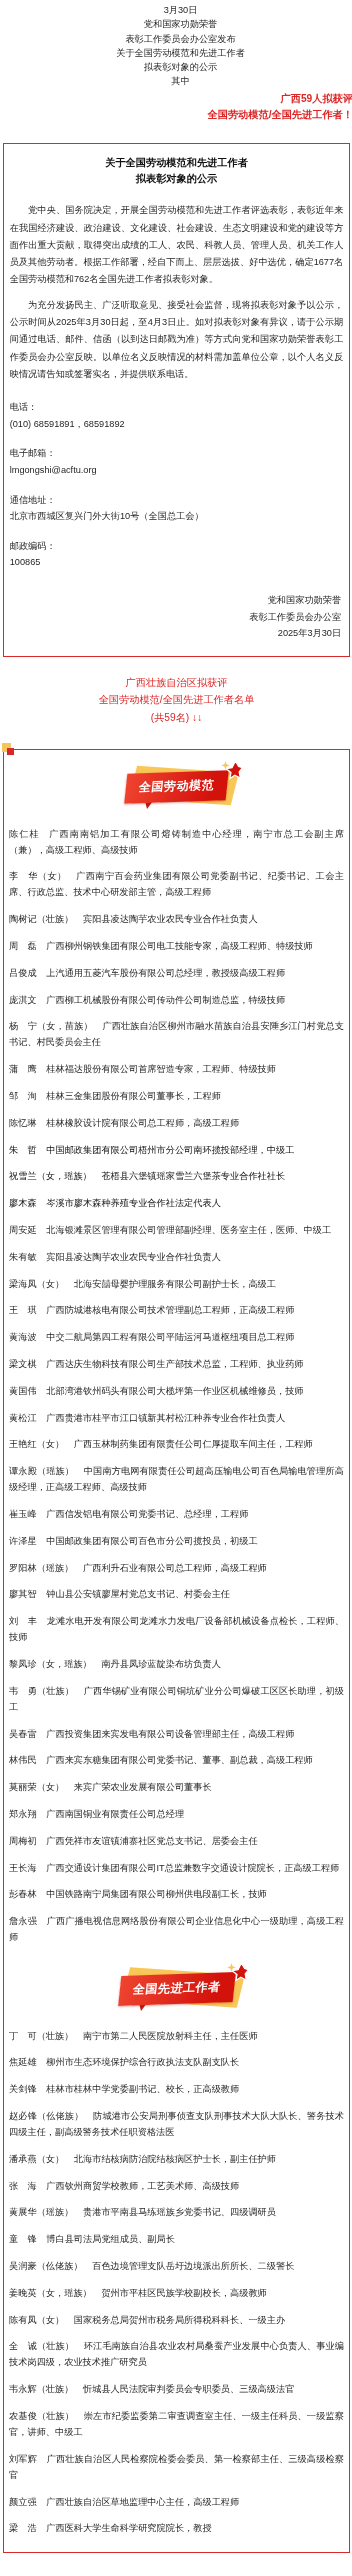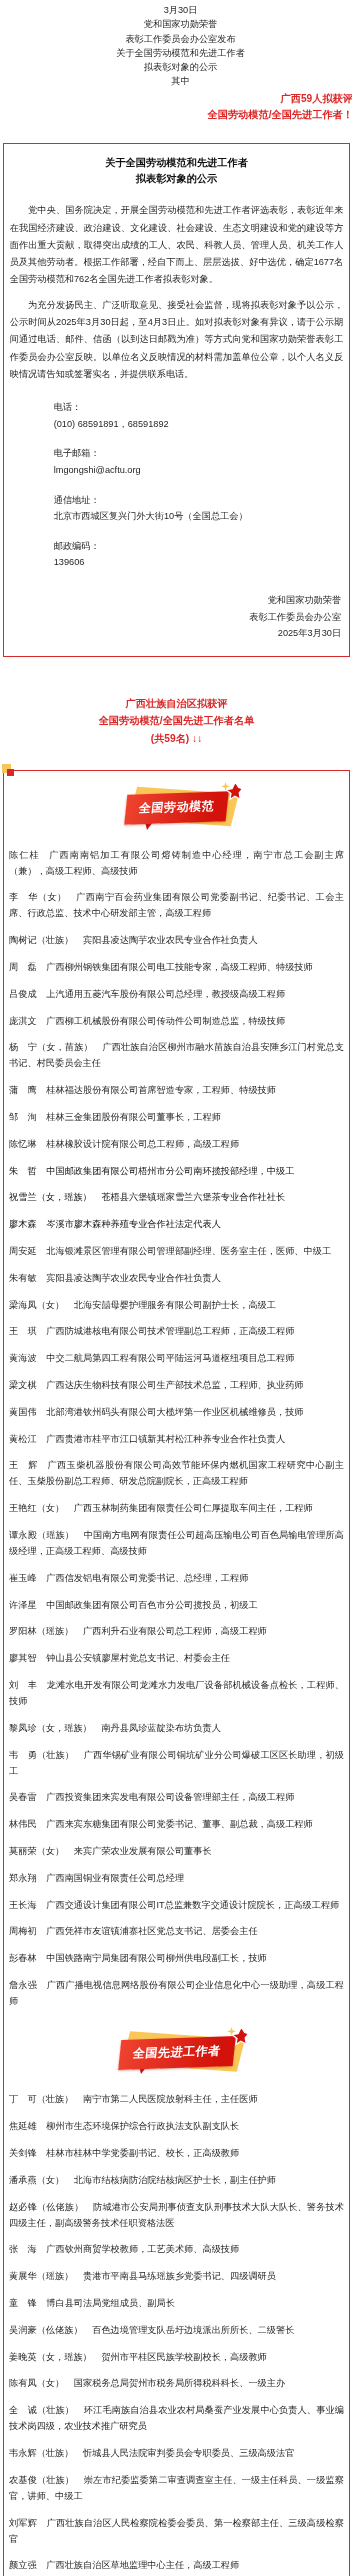--- a/index.html
+++ b/index.html
@@ -20,28 +20,28 @@
   
   .notice-box{
     border:1.1px solid #d7282a;
     margin:19.4px 2.7px 0 2.7px;
     padding:9.7px 6px 14px 6px;
   }
   .notice-title{margin-top:1.1px;text-align:center;font-weight:bold;font-size:10.2px;line-height:1.6;color:#111;}
   .para{font-size:9.2px;line-height:1.88;text-align:justify;text-indent:2em;margin:8px 0 0 0;}
   .para:first-of-type{margin-top:15px;}
   .contact-list{margin-top:16px;}
-  .contact-group{margin-top:13px;font-size:9.2px;line-height:1.8;margin-left:44px;}
+  .contact-group{margin-top:13px;font-size:9.2px;line-height:1.8;}
   .contact-group:first-child{margin-top:0;}
   .c-label{}
   .c-value{}
   .sig{margin-top:21.6px;text-align:right;font-size:9.2px;line-height:1.8;padding-right:2.2px;}
 
   
-  .list-heading{margin-top:38px;text-align:center;color:#dd2727;font-weight:bold;font-size:10.2px;line-height:1.7;}
+  .list-heading{margin-top:17px;text-align:center;color:#dd2727;font-weight:normal;font-size:10.2px;line-height:1.7;}
 
   
   .roster-wrap{position:relative;margin:22.6px 2.7px 0 2.7px;}
   .roster-box{border:1.1px solid #d7282a;padding:6.5px 5.4px 16px 5.4px;background:#fff;}
   .corner{position:absolute;}
   .corner.tl-yellow{width:9.2px;height:9.2px;background:#f6c65b;left:-1.1px;top:-5.4px;z-index:1;}
   .corner.tl-red{width:6.5px;height:6.5px;background:#d7282a;left:4.8px;top:-0.5px;z-index:2;}
 
   
   .badge{position:relative;width:fit-content;margin:16px auto 24px auto;}
@@ -105,21 +105,21 @@
         <div class="contact-group">
           <div class="c-label">电子邮箱：</div>
           <div class="c-value">lmgongshi@acftu.org</div>
         </div>
         <div class="contact-group">
           <div class="c-label">通信地址：</div>
           <div class="c-value">北京市西城区复兴门外大街10号（全国总工会）</div>
         </div>
         <div class="contact-group">
           <div class="c-label">邮政编码：</div>
-          <div class="c-value">139606</div>
+          <div class="c-value">100865</div>
         </div>
       </div>
 
     <div class="sig">
         <div class="line">党和国家功勋荣誉</div>
         <div class="line">表彰工作委员会办公室</div>
         <div class="line">2025年3月30日</div>
       </div>
   </div>
 
@@ -162,58 +162,57 @@
           <p class="entry bold"><span class="nm">祝雪兰（女，瑶族）</span><span class="ds">苍梧县六堡镇瑶家雪兰六堡茶专业合作社社长</span></p>
           <p class="entry bold"><span class="nm">廖木森</span><span class="ds">岑溪市廖木森种养殖专业合作社法定代表人</span></p>
           <p class="entry"><span class="nm">周安延</span><span class="ds">北海银滩景区管理有限公司管理部副经理、医务室主任，医师、中级工</span></p>
           <p class="entry"><span class="nm">朱有敏</span><span class="ds">宾阳县凌达陶芋农业农民专业合作社负责人</span></p>
           <p class="entry"><span class="nm">梁海凤（女）</span><span class="ds">北海安囍母婴护理服务有限公司副护士长，高级工</span></p>
           <p class="entry"><span class="nm">王　琪</span><span class="ds">广西防城港核电有限公司技术管理副总工程师，正高级工程师</span></p>
           <p class="entry"><span class="nm">黄海波</span><span class="ds">中交二航局第四工程有限公司平陆运河马道枢纽项目总工程师</span></p>
           <p class="entry"><span class="nm">梁文棋</span><span class="ds">广西达庆生物科技有限公司生产部技术总监，工程师、执业药师</span></p>
           <p class="entry"><span class="nm">黄国伟</span><span class="ds">北部湾港钦州码头有限公司大榄坪第一作业区机械维修员，技师</span></p>
           <p class="entry"><span class="nm">黄松江</span><span class="ds">广西贵港市桂平市江口镇新其村松江种养专业合作社负责人</span></p>
-          <p class="entry"><span class="nm">王　辉</span><span class="ds">广西玉柴机器股份有限公司高效节能环保内燃机国家工程研究中心副主任、玉柴股份副总工程师、研发总院副院长，正高级工程师</span></p>
           <p class="entry"><span class="nm">王艳红（女）</span><span class="ds">广西玉林制药集团有限责任公司仁厚提取车间主任，工程师</span></p>
           <p class="entry"><span class="nm">谭永殿（瑶族）</span><span class="ds">中国南方电网有限责任公司超高压输电公司百色局输电管理所高级经理，正高级工程师、高级技师</span></p>
           <p class="entry"><span class="nm">崔玉峰</span><span class="ds">广西信发铝电有限公司党委书记、总经理，工程师</span></p>
           <p class="entry"><span class="nm">许泽星</span><span class="ds">中国邮政集团有限公司百色市分公司揽投员，初级工</span></p>
           <p class="entry"><span class="nm">罗阳林（瑶族）</span><span class="ds">广西利升石业有限公司总工程师，高级工程师</span></p>
           <p class="entry"><span class="nm">廖其智</span><span class="ds">钟山县公安镇廖屋村党总支书记、村委会主任</span></p>
           <p class="entry"><span class="nm">刘　丰</span><span class="ds">龙滩水电开发有限公司龙滩水力发电厂设备部机械设备点检长，工程师、技师</span></p>
           <p class="entry"><span class="nm">黎凤珍（女，瑶族）</span><span class="ds">南丹县凤珍蓝靛染布坊负责人</span></p>
           <p class="entry"><span class="nm">韦　勇（壮族）</span><span class="ds">广西华锡矿业有限公司铜坑矿业分公司爆破工区区长助理，初级工</span></p>
           <p class="entry"><span class="nm">吴春雷</span><span class="ds">广西投资集团来宾发电有限公司设备管理部主任，高级工程师</span></p>
           <p class="entry"><span class="nm">林伟民</span><span class="ds">广西来宾东糖集团有限公司党委书记、董事、副总裁，高级工程师</span></p>
           <p class="entry"><span class="nm">莫丽荣（女）</span><span class="ds">来宾广荣农业发展有限公司董事长</span></p>
           <p class="entry"><span class="nm">郑永翔</span><span class="ds">广西南国铜业有限责任公司总经理</span></p>
+          <p class="entry"><span class="nm">周梅初</span><span class="ds">广西凭祥市友谊镇浦寨社区党总支书记、居委会主任</span></p>
           <p class="entry"><span class="nm">王长海</span><span class="ds">广西交通设计集团有限公司IT总监兼数字交通设计院院长，正高级工程师</span></p>
-          <p class="entry"><span class="nm">周梅初</span><span class="ds">广西凭祥市友谊镇浦寨社区党总支书记、居委会主任</span></p>
           <p class="entry"><span class="nm">彭春林</span><span class="ds">中国铁路南宁局集团有限公司柳州供电段副工长，技师</span></p>
           <p class="entry"><span class="nm">詹永强</span><span class="ds">广西广播电视信息网络股份有限公司企业信息化中心一级助理，高级工程师</span></p>
         </div>
 
       <div class="badge" style="margin-top:29px;">
         <div class="back"></div>
         <div class="tail"></div>
         <div class="front">全国先进工作者</div>
         <span class="star">
           <svg width="24" height="24" viewBox="0 0 44 44">
             <polygon points="30,2 36,12 43,14 37,22 39,33 29,28 20,34 22,23 13,16 24,14" fill="#d2120b" stroke="#ffffff" stroke-width="2.2"></polygon>
             <polygon points="12,2 14,8 20,10 14,12 12,18 10,12 4,10 10,8" fill="#f8c757"></polygon>
           </svg>
         </span>
       </div>
 
       <div class="entries">
           <p class="entry"><span class="nm">丁　可（壮族）</span><span class="ds">南宁市第二人民医院放射科主任，主任医师</span></p>
           <p class="entry"><span class="nm">焦延雄</span><span class="ds">柳州市生态环境保护综合行政执法支队副支队长</span></p>
           <p class="entry"><span class="nm">关剑锋</span><span class="ds">桂林市桂林中学党委副书记、校长，正高级教师</span></p>
+          <p class="entry"><span class="nm">赵必锋（仫佬族）</span><span class="ds">防城港市公安局刑事侦查支队刑事技术大队大队长、警务技术四级主任，副高级警务技术任职资格法医</span></p>
           <p class="entry"><span class="nm">潘承燕（女）</span><span class="ds">北海市结核病防治院结核病区护士长，副主任护师</span></p>
-          <p class="entry"><span class="nm">赵必锋（仫佬族）</span><span class="ds">防城港市公安局刑事侦查支队刑事技术大队大队长、警务技术四级主任，副高级警务技术任职资格法医</span></p>
           <p class="entry"><span class="nm">张　海</span><span class="ds">广西钦州商贸学校教师，工艺美术师、高级技师</span></p>
           <p class="entry"><span class="nm">黄展华（瑶族）</span><span class="ds">贵港市平南县马练瑶族乡党委书记、四级调研员</span></p>
           <p class="entry"><span class="nm">童　锋</span><span class="ds">博白县司法局党组成员、副局长</span></p>
           <p class="entry"><span class="nm">吴润豪（仫佬族）</span><span class="ds">百色边境管理支队岳圩边境派出所所长、二级警长</span></p>
           <p class="entry"><span class="nm">姜晚英（女，瑶族）</span><span class="ds">贺州市平桂区民族学校副校长，高级教师</span></p>
           <p class="entry"><span class="nm">陈有凤（女）</span><span class="ds">国家税务总局贺州市税务局所得税科科长、一级主办</span></p>
           <p class="entry"><span class="nm">全　诚（壮族）</span><span class="ds">环江毛南族自治县农业农村局桑蚕产业发展中心负责人、事业编技术岗四级，农业技术推广研究员</span></p>
           <p class="entry"><span class="nm">韦永辉（壮族）</span><span class="ds">忻城县人民法院审判委员会专职委员、三级高级法官</span></p>
           <p class="entry"><span class="nm">农基俊（壮族）</span><span class="ds">崇左市纪委监委第二审查调查室主任、一级主任科员、一级监察官，讲师、中级工</span></p>
           <p class="entry"><span class="nm">刘军辉</span><span class="ds">广西壮族自治区人民检察院检委会委员、第一检察部主任、三级高级检察官</span></p>

